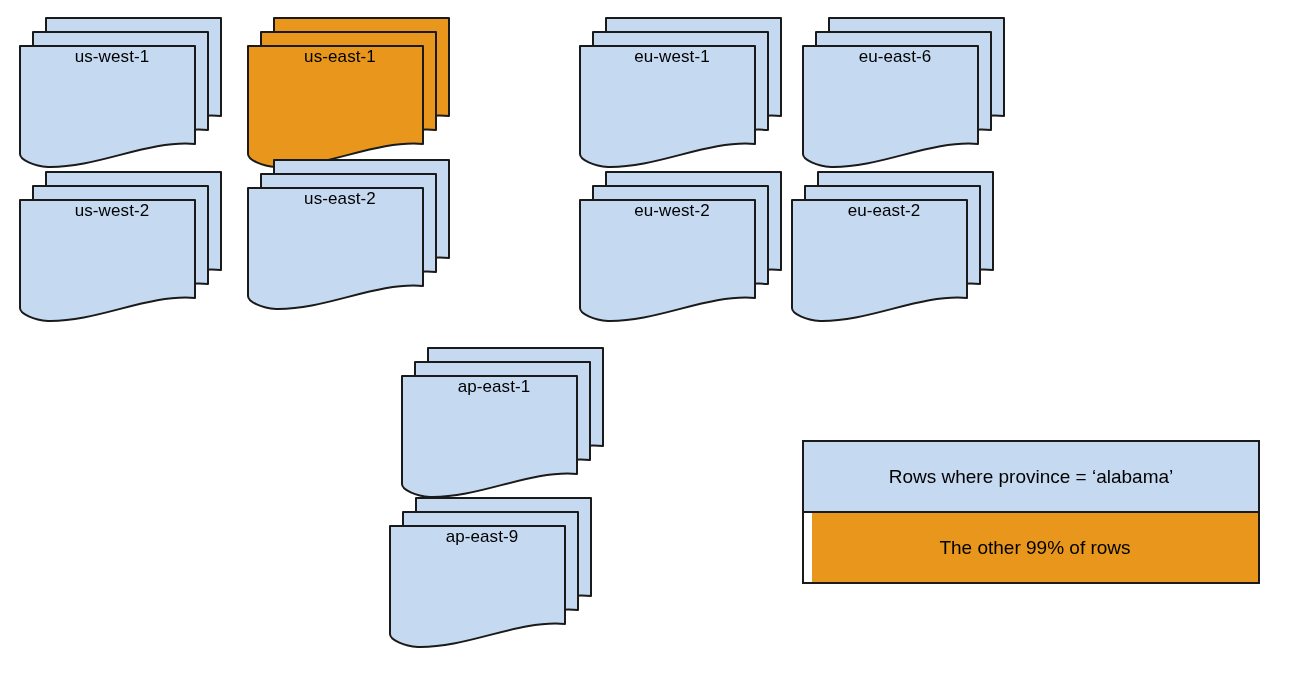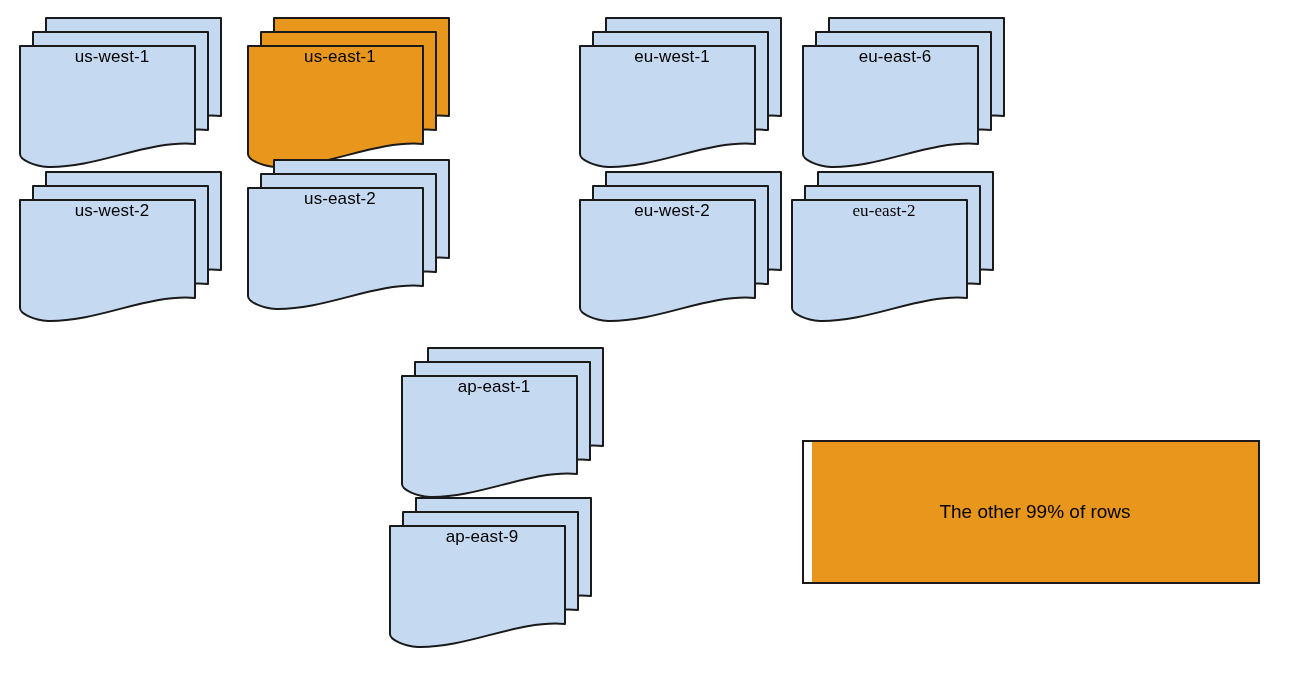--- a/index.html
+++ b/index.html
@@ -135,21 +135,21 @@
         <div class="stack-label">us-east-2</div>
       </div>
       <div class="stack" style="left: 580px; top: 172px;">
         <svg viewBox="0 0 216 164" width="216" height="164">
           <path d="M26 0 L201 0 L201 98 C153 94 104 122 54 121 C40 120 26 114 26 108 Z" fill="#c5d9f1" stroke="#1a1a1a" stroke-width="2" stroke-linejoin="round"></path>
           <path d="M13 14 L188 14 L188 112 C140 108 91 136 41 135 C27 134 13 128 13 122 Z" fill="#c5d9f1" stroke="#1a1a1a" stroke-width="2" stroke-linejoin="round"></path>
           <path d="M0 28 L175 28 L175 126 C127 122 78 150 28 149 C14 148 0 142 0 136 Z" fill="#c5d9f1" stroke="#1a1a1a" stroke-width="2" stroke-linejoin="round"></path>
         </svg>
         <div class="stack-label">eu-west-2</div>
       </div>
-      <div class="stack" style="left: 792px; top: 172px; font-family: Liberation Serif, serif;">
+      <div class="stack" style="left: 792px; top: 172px;">
         <svg viewBox="0 0 216 164" width="216" height="164">
           <path d="M26 0 L201 0 L201 98 C153 94 104 122 54 121 C40 120 26 114 26 108 Z" fill="#c5d9f1" stroke="#1a1a1a" stroke-width="2" stroke-linejoin="round"></path>
           <path d="M13 14 L188 14 L188 112 C140 108 91 136 41 135 C27 134 13 128 13 122 Z" fill="#c5d9f1" stroke="#1a1a1a" stroke-width="2" stroke-linejoin="round"></path>
           <path d="M0 28 L175 28 L175 126 C127 122 78 150 28 149 C14 148 0 142 0 136 Z" fill="#c5d9f1" stroke="#1a1a1a" stroke-width="2" stroke-linejoin="round"></path>
         </svg>
         <div class="stack-label">eu-east-2</div>
       </div>
       <div class="stack" style="left: 402px; top: 348px;">
         <svg viewBox="0 0 216 164" width="216" height="164">
           <path d="M26 0 L201 0 L201 98 C153 94 104 122 54 121 C40 120 26 114 26 108 Z" fill="#c5d9f1" stroke="#1a1a1a" stroke-width="2" stroke-linejoin="round"></path>
@@ -162,18 +162,21 @@
         <svg viewBox="0 0 216 164" width="216" height="164">
           <path d="M26 0 L201 0 L201 98 C153 94 104 122 54 121 C40 120 26 114 26 108 Z" fill="#c5d9f1" stroke="#1a1a1a" stroke-width="2" stroke-linejoin="round"></path>
           <path d="M13 14 L188 14 L188 112 C140 108 91 136 41 135 C27 134 13 128 13 122 Z" fill="#c5d9f1" stroke="#1a1a1a" stroke-width="2" stroke-linejoin="round"></path>
           <path d="M0 28 L175 28 L175 126 C127 122 78 150 28 149 C14 148 0 142 0 136 Z" fill="#c5d9f1" stroke="#1a1a1a" stroke-width="2" stroke-linejoin="round"></path>
         </svg>
         <div class="stack-label">ap-east-9</div>
       </div>
     </div>
 
   <div class="legend">
+    <div class="legend-row matched">
+      <span>Rows where province = ‘alabama’</span>
+    </div>
     <div class="legend-row other">
       <span>The other 99% of rows</span>
     </div>
   </div>
 
 </div>
 
 </body></html>

